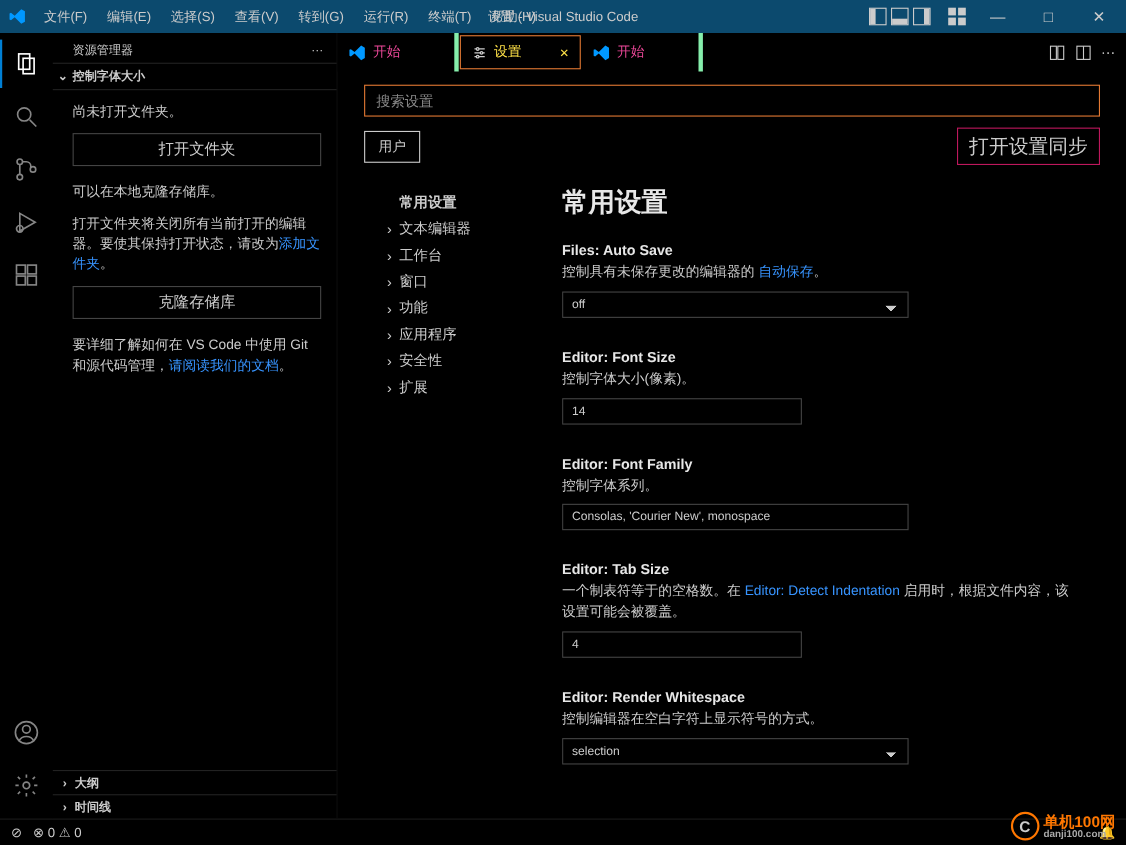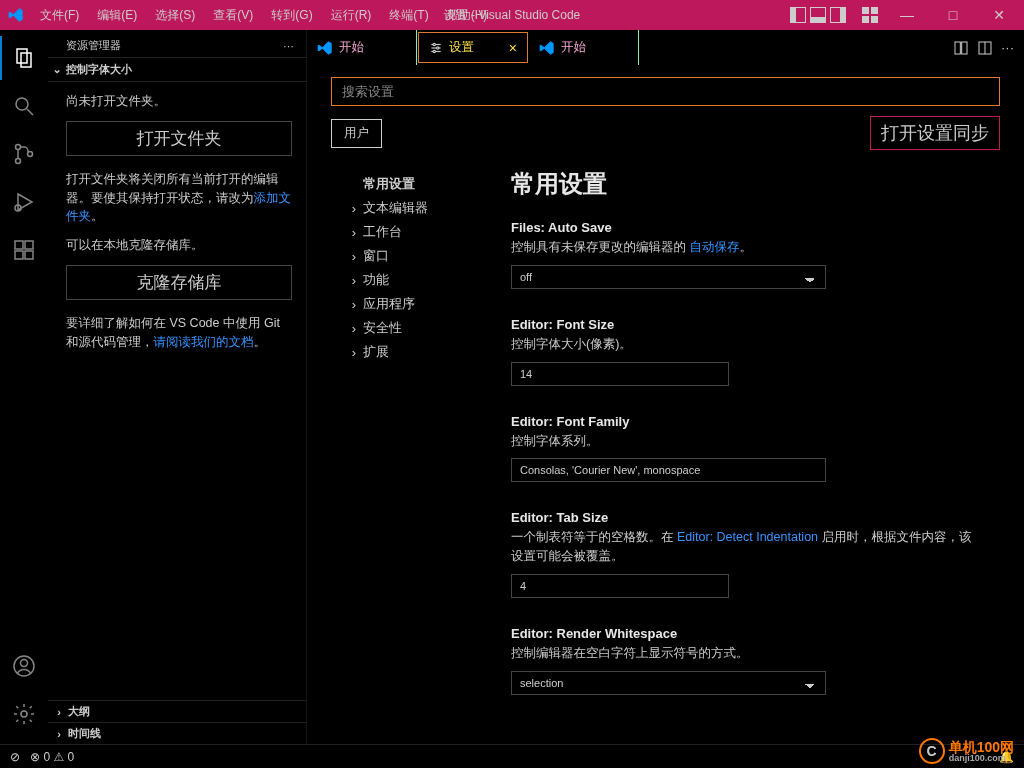--- a/index.html
+++ b/index.html
@@ -7,21 +7,21 @@
   width: 1024px; height: 768px;
   background: #000;
   color: #cccccc;
   font-family: "Segoe UI", "Microsoft YaHei", sans-serif;
   font-size: 13px;
   overflow: hidden;
   position: relative;
 }
 .titlebar {
   height: 30px;
-  background: #be185d;
+  background: #0c4a6e;
   display: flex;
   align-items: center;
   padding-left: 8px;
   color: #ccc;
 }
 .titlebar .vsicon { width: 16px; height: 16px; margin-right: 8px; }
 .menu-items { display: flex; gap: 2px; }
 .menu-item { padding: 4px 8px; cursor: pointer; font-size: 12px; }
 .title-center {
   position: absolute;
@@ -100,21 +100,21 @@
 .sidebar-body { padding: 10px 14px 14px 18px; font-size:12.5px; flex:1; }
 .sidebar-body p { margin-bottom: 10px; line-height:1.5; }
 .outline-btn {
   width: 100%;
   background: transparent;
   border: 1px solid #444;
   color: #ccc;
   padding: 5px 0;
   margin-bottom: 14px;
   cursor:pointer;
-  font-size:17px;
+  font-size:14px;
 }
 .link { color: #3794ff; cursor:pointer; }
 .sidebar-collapse-section {
   border-top:1px solid #222;
   padding: 3px 6px;
   display:flex;
   align-items:center;
   gap:4px;
   font-size:11px;
   font-weight:bold;
@@ -126,24 +126,24 @@
   display:flex;
   background:#000;
   align-items:stretch;
 }
 .tab {
   min-width: 110px;
   padding: 0 10px;
   display:flex;
   align-items:center;
   gap:6px;
-  border-right: 1px solid #86efac;
+  border-right: 4px solid #86efac;
   cursor:pointer;
   font-size:12.5px;
-  color:#f9a8d4;
+  color:#ec4899;
 }
 .tab.active {
   border: 1px solid #e37933;
   color:#fde047;
   margin:2px 1px;
 }
 .tab .close { margin-left:auto; font-size:14px; }
 .tabs-right { margin-left:auto; display:flex; align-items:center; gap:8px; padding:0 10px; color:#ccc; }
 .settings-content {
   flex:1;
@@ -350,24 +350,24 @@
       <span>资源管理器</span>
       <span>···</span>
     </div>
     <div class="sidebar-section">
       <span class="chev">⌄</span>
       <span>控制字体大小</span>
     </div>
     <div class="sidebar-body">
       <p>尚未打开文件夹。</p>
       <button class="outline-btn">打开文件夹</button>
+      <p>可以在本地克隆存储库。</p>
       <p>
         <span>打开文件夹将关闭所有当前打开的编辑器。要使其保持打开状态，请改为</span><span class="link">添加文件夹</span><span>。</span>
       </p>
-      <p>可以在本地克隆存储库。</p>
       <button class="outline-btn">克隆存储库</button>
       <p>
         <span>要详细了解如何在 VS Code 中使用 Git 和源代码管理，</span><span class="link">请阅读我们的文档</span><span>。</span>
       </p>
     </div>
     <div class="sidebar-collapse-section">
       <span class="chev">›</span>
       <span>大纲</span>
     </div>
     <div class="sidebar-collapse-section">

